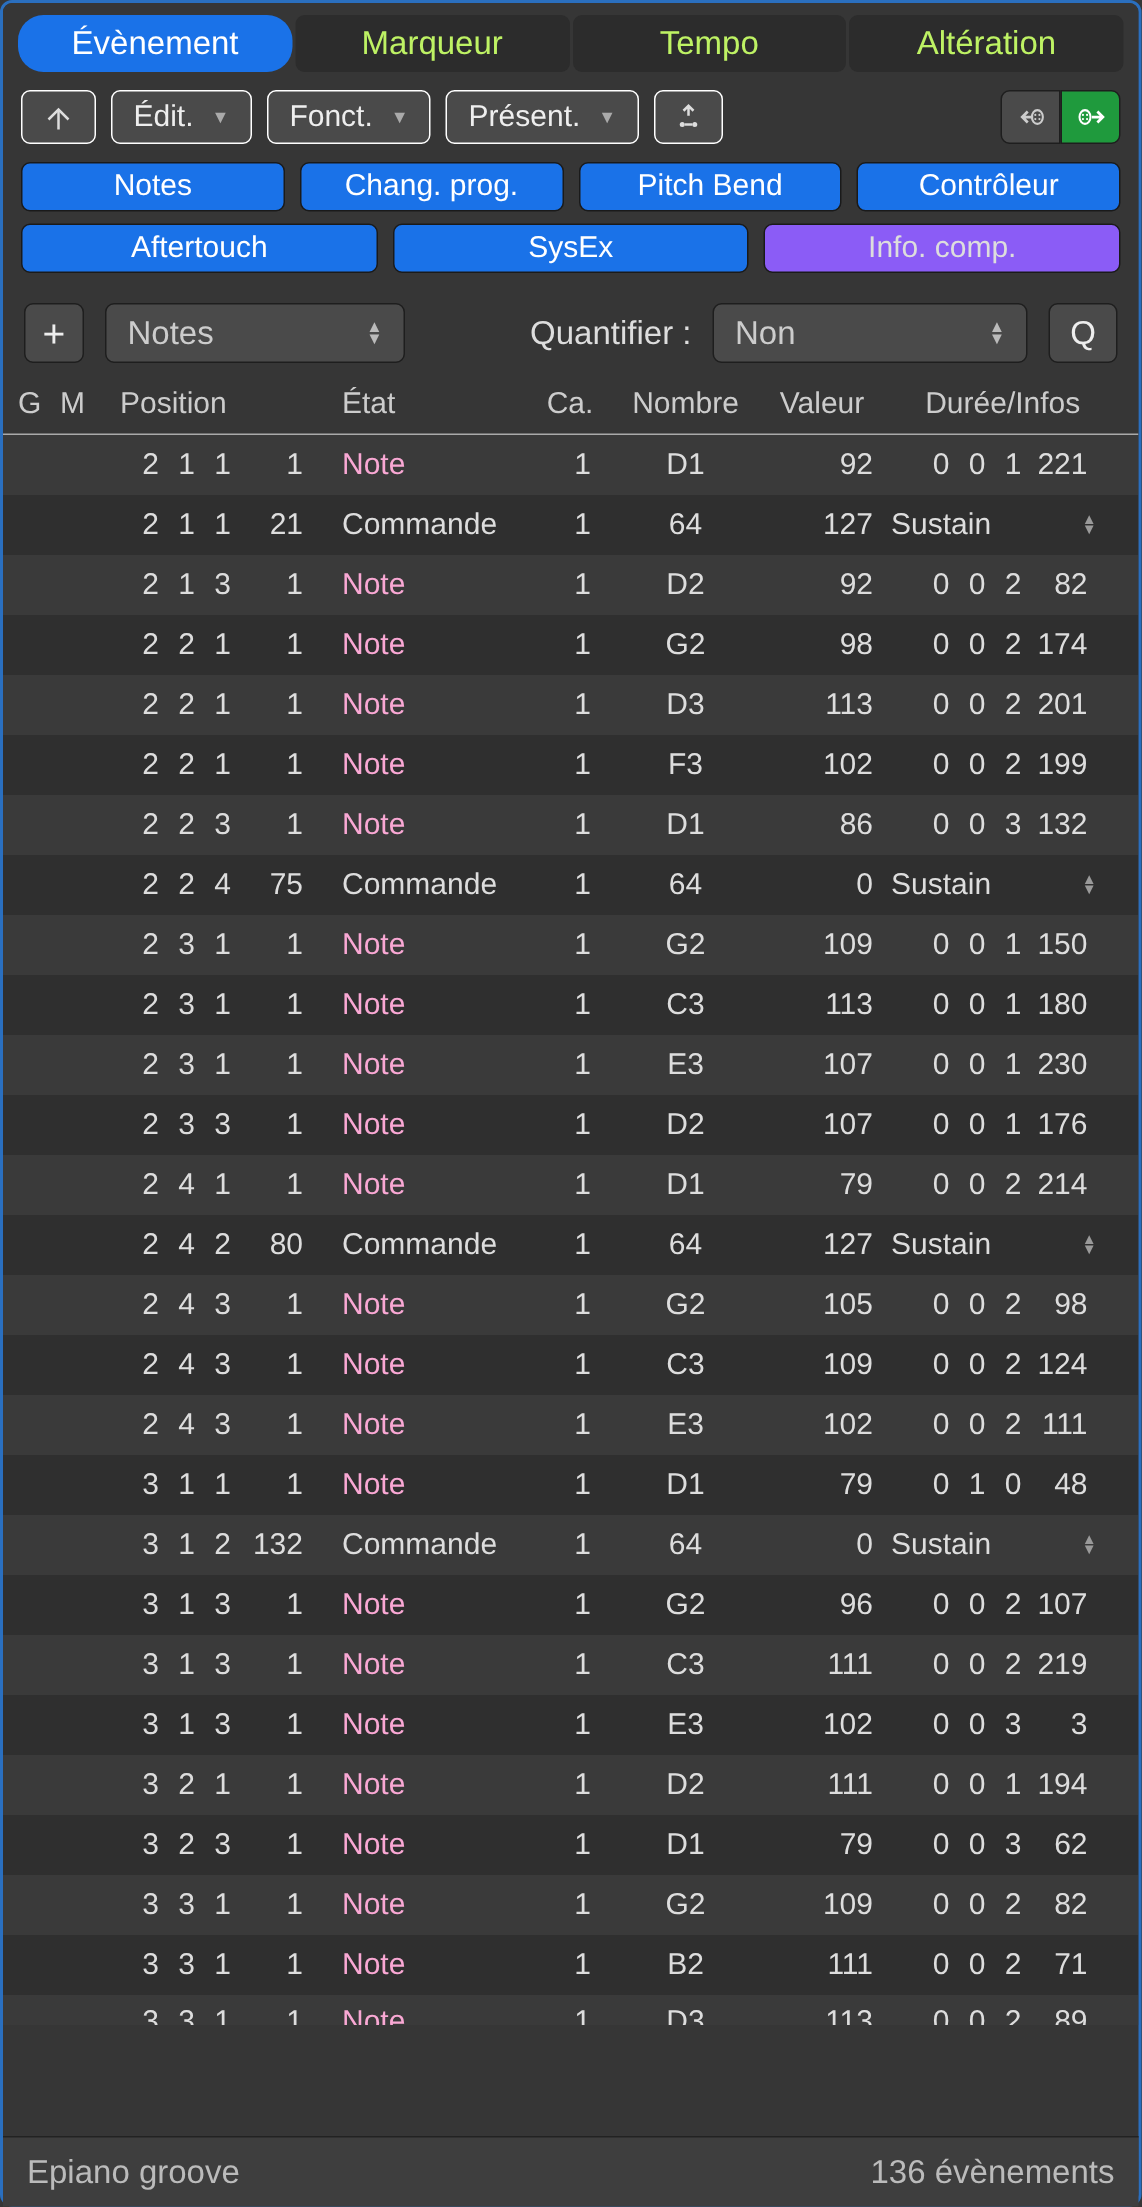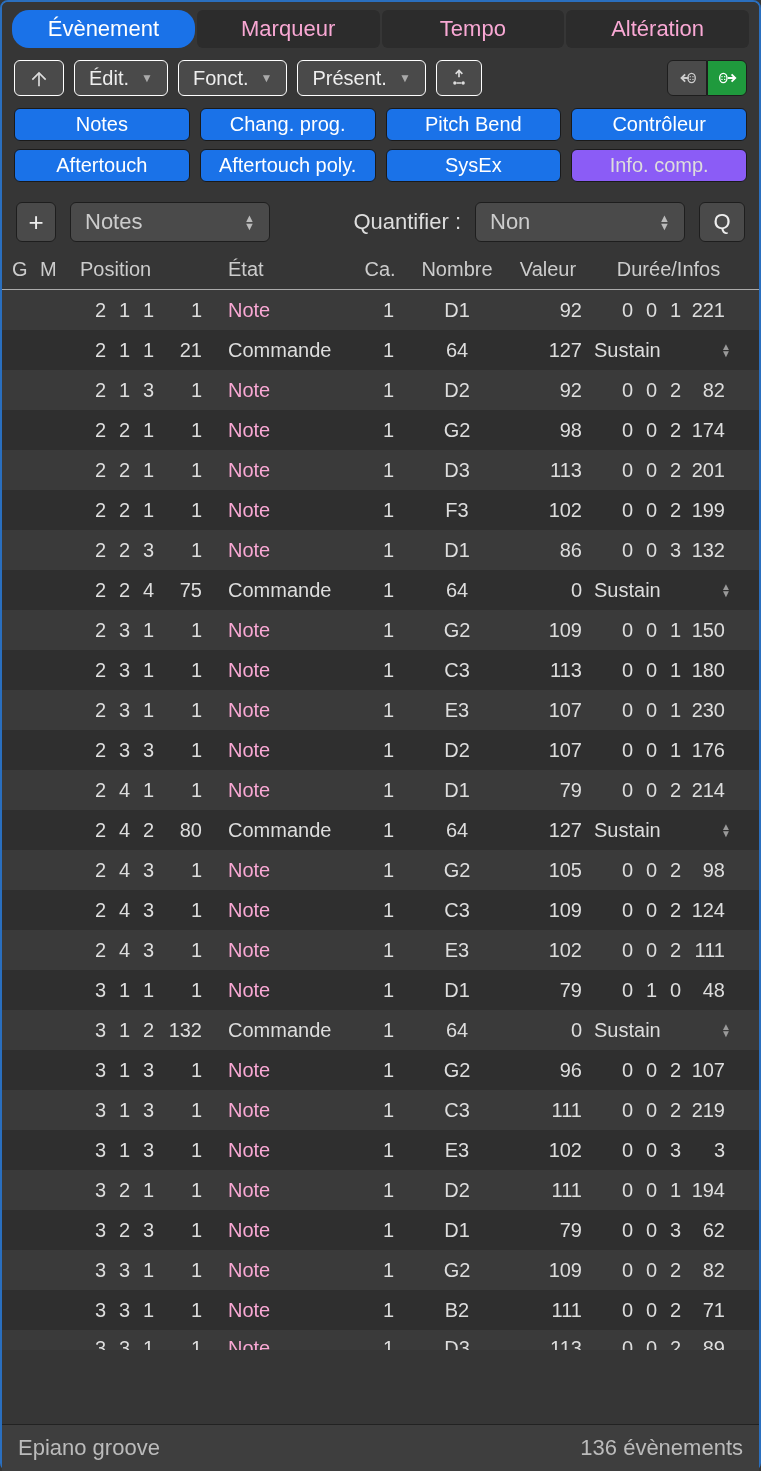--- a/index.html
+++ b/index.html
@@ -19,21 +19,21 @@
     background: #363636;
     padding: 8px 10px 4px 10px;
     gap: 0;
   }
   .tab {
     flex: 1;
     text-align: center;
     padding: 6px 0;
     font-size: 22px;
     font-weight: 500;
-    color: #f9a8d4;
+    color: #bef264;
     border-radius: 6px;
     background: #2c2c2c;
     cursor: pointer;
   }
   .tab.active {
     background: #1a72e8;
     color: #fff;
     border-radius: 17px;
   }
   .tab + .tab { margin-left: 2px; }
@@ -248,21 +248,20 @@
 
 <div class="filters">
   <div class="filter-row">
     <div class="filter-btn active">Notes</div>
     <div class="filter-btn active">Chang. prog.</div>
     <div class="filter-btn active">Pitch Bend</div>
     <div class="filter-btn active">Contrôleur</div>
   </div>
   <div class="filter-row">
     <div class="filter-btn active">Aftertouch</div>
-    <div class="filter-btn active">Aftertouch poly.</div>
     <div class="filter-btn active">SysEx</div>
     <div class="filter-btn inactive">Info. comp.</div>
   </div>
 </div>
 
 <div class="addrow">
   <div class="plus-btn">+</div>
   <div class="select-like" style="width:200px">
     <span>Notes</span>
     <span class="updown">▲<br>▼</span>

